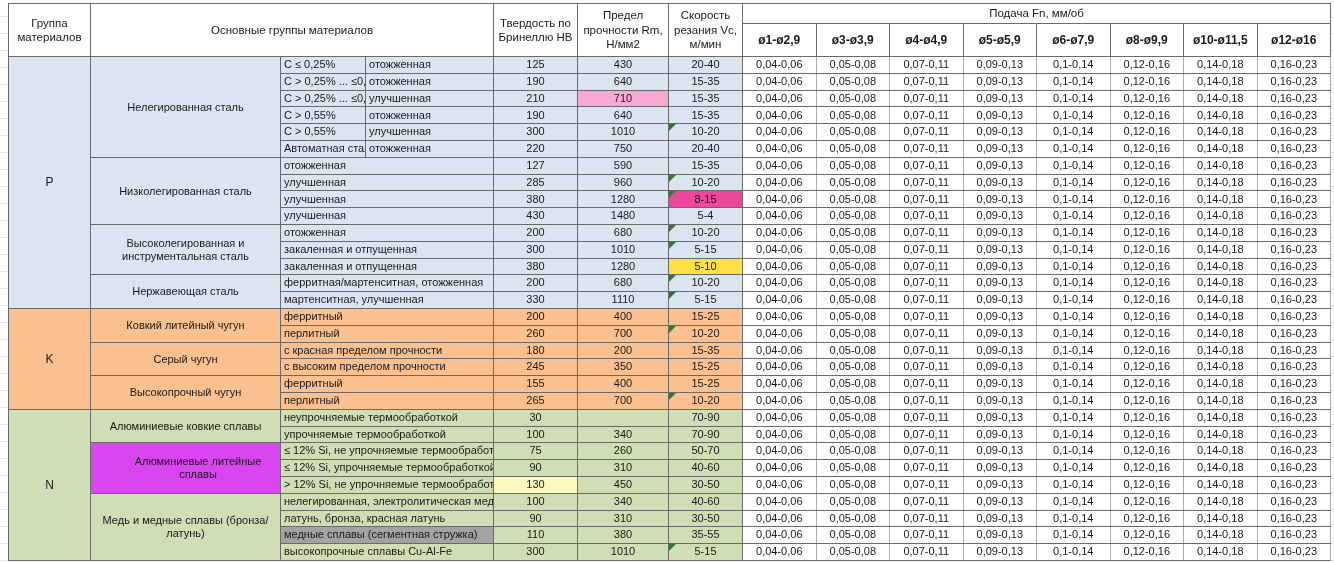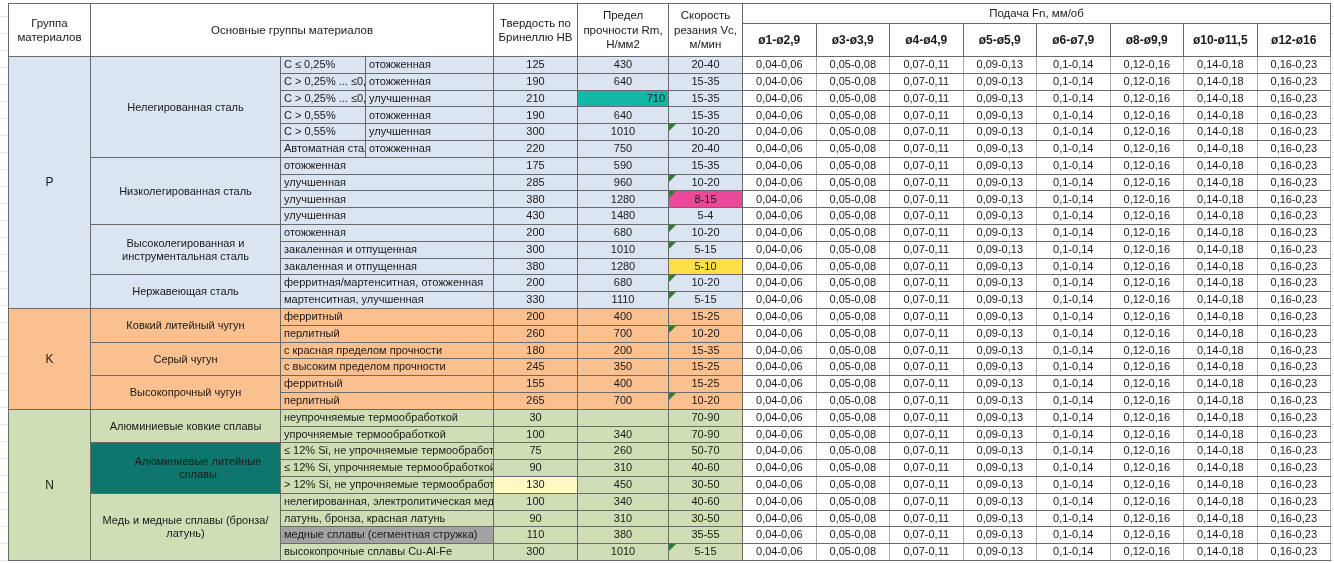--- a/index.html
+++ b/index.html
@@ -108,21 +108,21 @@
         <td class="c-num feed">0,09-0,13</td>
         <td class="c-num feed">0,1-0,14</td>
         <td class="c-num feed">0,12-0,16</td>
         <td class="c-num feed">0,14-0,18</td>
         <td class="c-num feed">0,16-0,23</td>
       </tr>
       <tr>
         <td class="c-spec" style="background-color: rgb(219, 229, 241);">C &gt; 0,25% ... ≤0,55%</td>
         <td class="c-state" style="background-color: rgb(219, 229, 241);">улучшенная</td>
         <td class="c-num" style="background-color: rgb(219, 229, 241);">210</td>
-        <td class="c-num" style="background-color: #14b8a6; text-align: right;">710</td>
+        <td class="c-num" style="background-color: #f9a8d4;">710</td>
         <td class="c-num c-vc" style="background-color: rgb(219, 229, 241);">15-35</td>
         <td class="c-num feed">0,04-0,06</td>
         <td class="c-num feed">0,05-0,08</td>
         <td class="c-num feed">0,07-0,11</td>
         <td class="c-num feed">0,09-0,13</td>
         <td class="c-num feed">0,1-0,14</td>
         <td class="c-num feed">0,12-0,16</td>
         <td class="c-num feed">0,14-0,18</td>
         <td class="c-num feed">0,16-0,23</td>
       </tr>
@@ -167,21 +167,21 @@
         <td class="c-num feed">0,07-0,11</td>
         <td class="c-num feed">0,09-0,13</td>
         <td class="c-num feed">0,1-0,14</td>
         <td class="c-num feed">0,12-0,16</td>
         <td class="c-num feed">0,14-0,18</td>
         <td class="c-num feed">0,16-0,23</td>
       </tr>
       <tr>
         <td class="c-subgroup" rowspan="4" style="background-color: rgb(219, 229, 241);">Низколегированная сталь</td>
         <td class="c-desc" colspan="2" style="background-color: rgb(219, 229, 241);">отожженная</td>
-        <td class="c-num" style="background-color: rgb(219, 229, 241);">175</td>
+        <td class="c-num" style="background-color: rgb(219, 229, 241);">127</td>
         <td class="c-num" style="background-color: rgb(219, 229, 241);">590</td>
         <td class="c-num c-vc" style="background-color: rgb(219, 229, 241);">15-35</td>
         <td class="c-num feed">0,04-0,06</td>
         <td class="c-num feed">0,05-0,08</td>
         <td class="c-num feed">0,07-0,11</td>
         <td class="c-num feed">0,09-0,13</td>
         <td class="c-num feed">0,1-0,14</td>
         <td class="c-num feed">0,12-0,16</td>
         <td class="c-num feed">0,14-0,18</td>
         <td class="c-num feed">0,16-0,23</td>
@@ -412,21 +412,21 @@
         <td class="c-num feed">0,04-0,06</td>
         <td class="c-num feed">0,05-0,08</td>
         <td class="c-num feed">0,07-0,11</td>
         <td class="c-num feed">0,09-0,13</td>
         <td class="c-num feed">0,1-0,14</td>
         <td class="c-num feed">0,12-0,16</td>
         <td class="c-num feed">0,14-0,18</td>
         <td class="c-num feed">0,16-0,23</td>
       </tr>
       <tr>
-        <td class="c-subgroup" rowspan="3" style="background-color: #0f766e; padding-left: 27px;">Алюминиевые литейные сплавы</td>
+        <td class="c-subgroup" rowspan="3" style="background-color: #d946ef; padding-left: 27px;">Алюминиевые литейные сплавы</td>
         <td class="c-desc" colspan="2" style="background-color: rgb(207, 222, 181);">≤ 12% Si, не упрочняемые термообработкой</td>
         <td class="c-num" style="background-color: rgb(207, 222, 181);">75</td>
         <td class="c-num" style="background-color: rgb(207, 222, 181);">260</td>
         <td class="c-num c-vc" style="background-color: rgb(207, 222, 181);">50-70</td>
         <td class="c-num feed">0,04-0,06</td>
         <td class="c-num feed">0,05-0,08</td>
         <td class="c-num feed">0,07-0,11</td>
         <td class="c-num feed">0,09-0,13</td>
         <td class="c-num feed">0,1-0,14</td>
         <td class="c-num feed">0,12-0,16</td>

